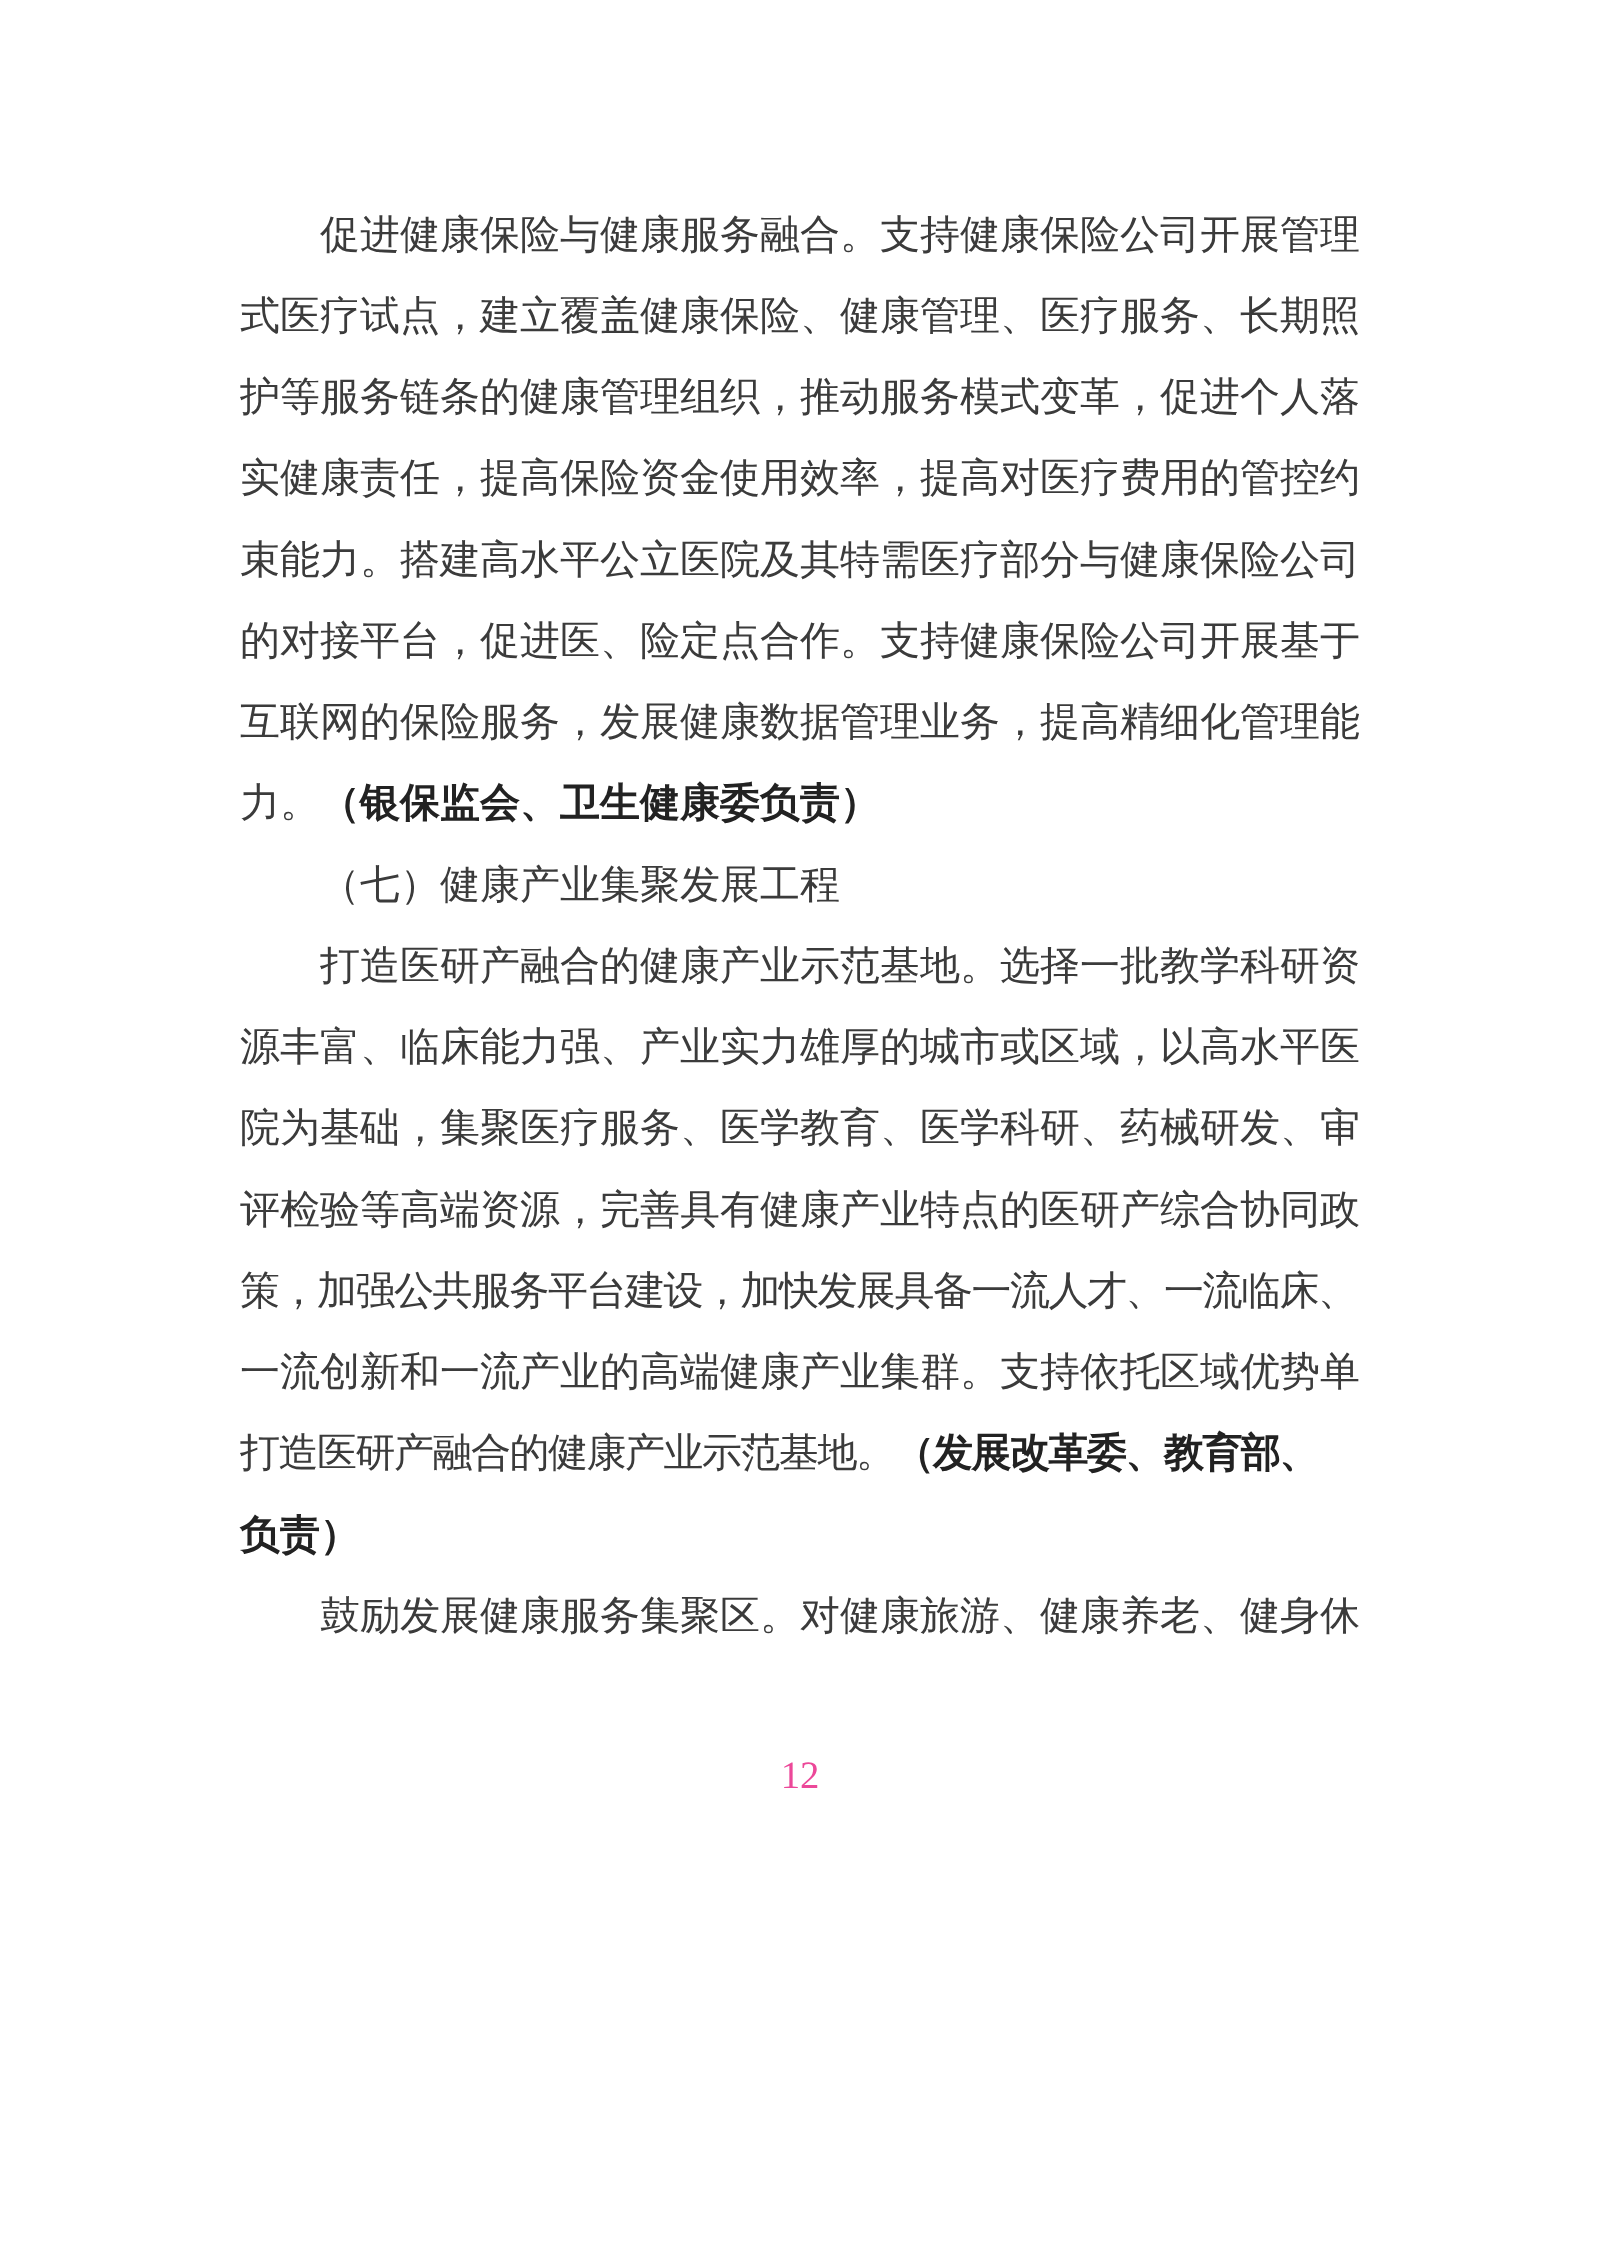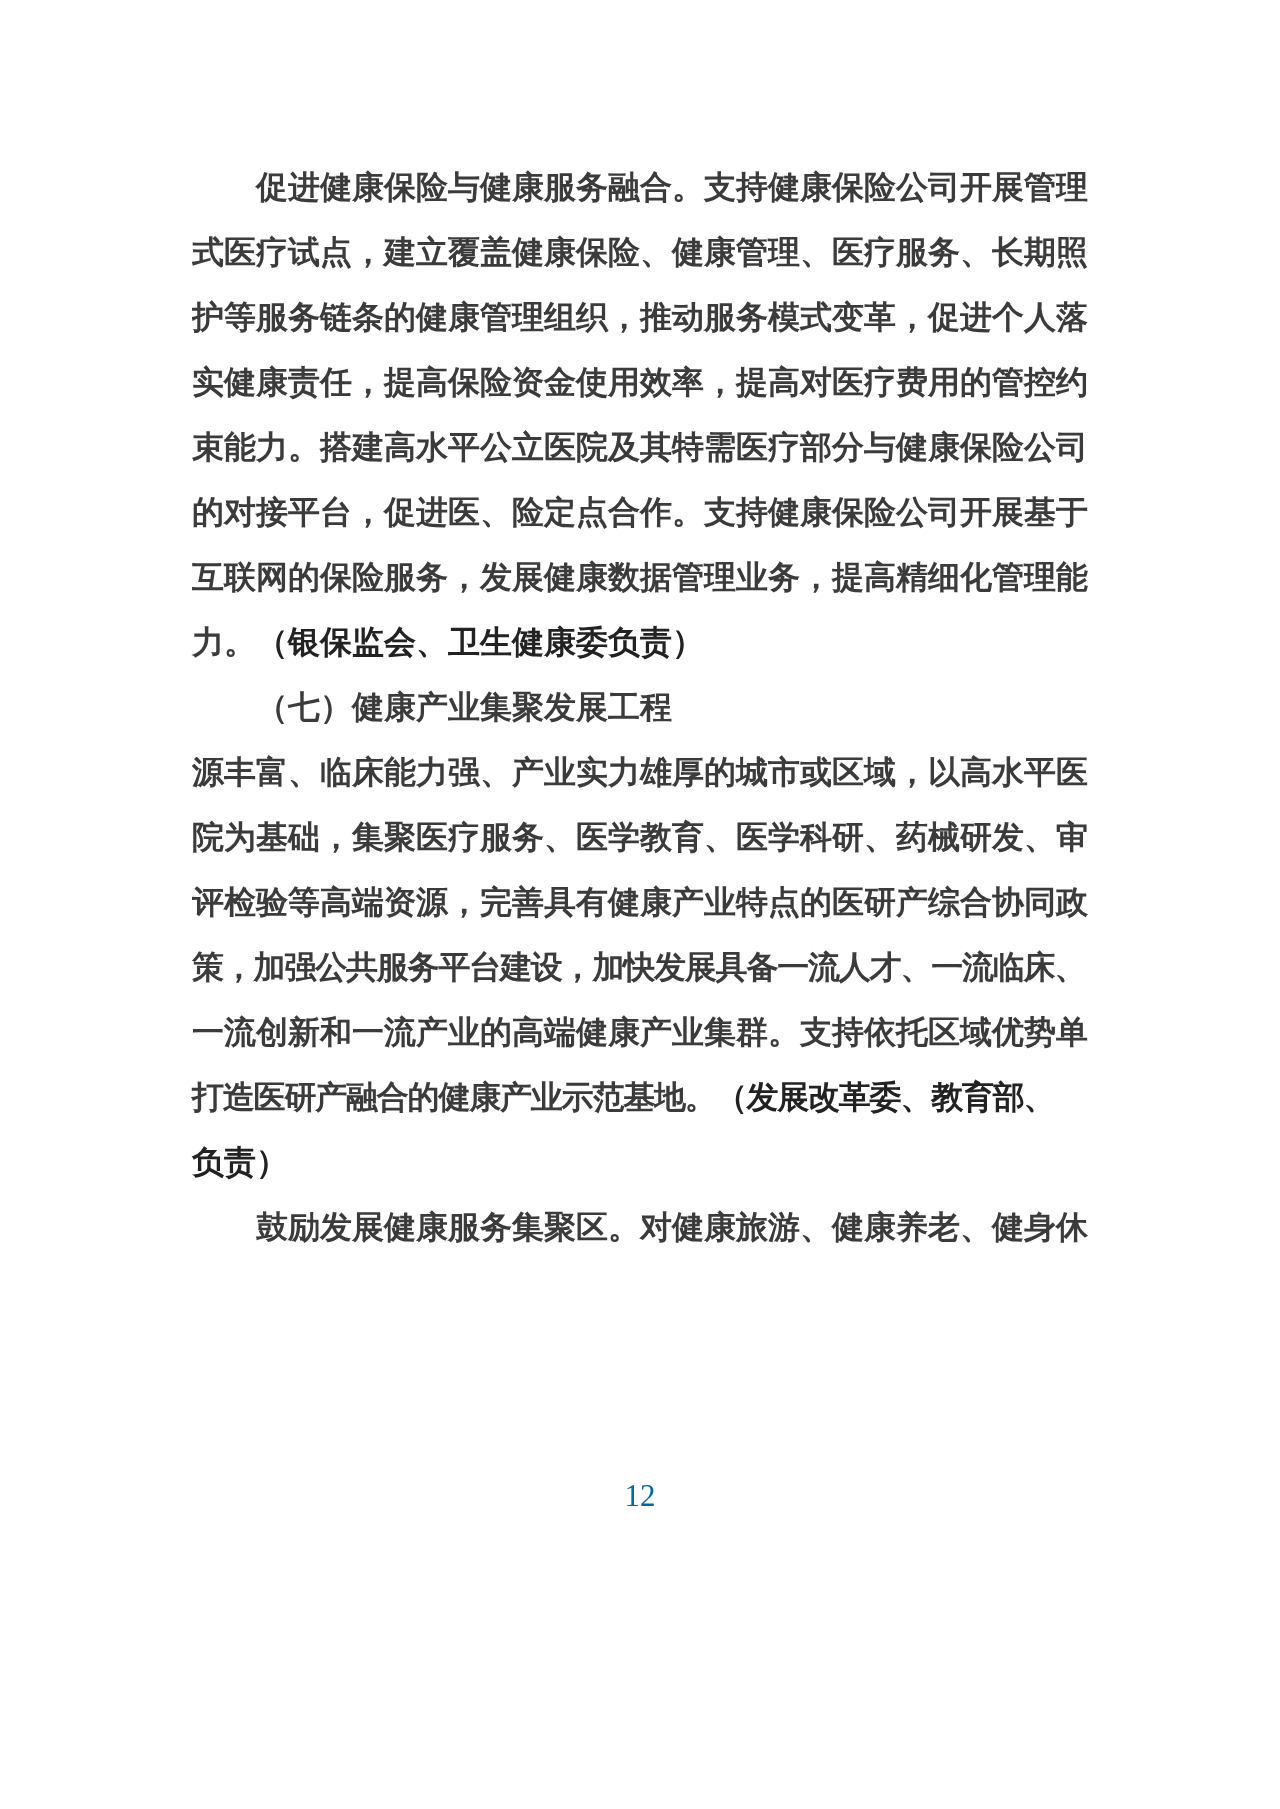--- a/index.html
+++ b/index.html
@@ -40,49 +40,50 @@
   }
   .line.indent {
     text-indent: 64px;
   }
   .bold {
     font-family: "Liberation Sans", sans-serif;
     font-weight: 700;
     color: #222222;
   }
   .regular {
-    font-weight: 700;
+    font-weight: 400;
   }
   .pagenum {
     position: absolute;
     left: 0;
     right: 0;
-    top: 1476px;
+    top: 1400px;
     height: 40px;
     line-height: 40px;
     text-align: center;
     font-size: 31px;
-    color: #0369a1;
+    color: #ec4899;
     font-family: "Liberation Serif", serif;
   }
 </style>
 </head>
 <body>
 
 <main class="page">
   <div class="doc">
       <div class="line indent fill"><span class="regular">促进健康保险与健康服务融合。支持健康保险公司开展管理</span></div>
       <div class="line fill"><span class="regular">式医疗试点，建立覆盖健康保险、健康管理、医疗服务、长期照</span></div>
       <div class="line fill"><span class="regular">护等服务链条的健康管理组织，推动服务模式变革，促进个人落</span></div>
       <div class="line fill"><span class="regular">实健康责任，提高保险资金使用效率，提高对医疗费用的管控约</span></div>
       <div class="line fill"><span class="regular">束能力。搭建高水平公立医院及其特需医疗部分与健康保险公司</span></div>
       <div class="line fill"><span class="regular">的对接平台，促进医、险定点合作。支持健康保险公司开展基于</span></div>
       <div class="line fill"><span class="regular">互联网的保险服务，发展健康数据管理业务，提高精细化管理能</span></div>
       <div class="line"><span class="regular">力。</span><span class="bold">（银保监会、卫生健康委负责）</span></div>
       <div class="line indent"><span class="regular">（七）健康产业集聚发展工程</span></div>
+      <div class="line indent fill"><span class="regular">打造医研产融合的健康产业示范基地。选择一批教学科研资</span></div>
       <div class="line fill"><span class="regular">源丰富、临床能力强、产业实力雄厚的城市或区域，以高水平医</span></div>
       <div class="line fill"><span class="regular">院为基础，集聚医疗服务、医学教育、医学科研、药械研发、审</span></div>
       <div class="line fill"><span class="regular">评检验等高端资源，完善具有健康产业特点的医研产综合协同政</span></div>
       <div class="line tight"><span class="regular">策，加强公共服务平台建设，加快发展具备一流人才、一流临床、</span></div>
       <div class="line fill"><span class="regular">一流创新和一流产业的高端健康产业集群。支持依托区域优势单</span></div>
       <div class="line tight"><span class="regular">打造医研产融合的健康产业示范基地。</span><span class="bold">（发展改革委、教育部、</span></div>
       <div class="line"><span class="bold">负责）</span></div>
       <div class="line indent fill"><span class="regular">鼓励发展健康服务集聚区。对健康旅游、健康养老、健身休</span></div>
     </div>
   <div class="pagenum">12</div>

